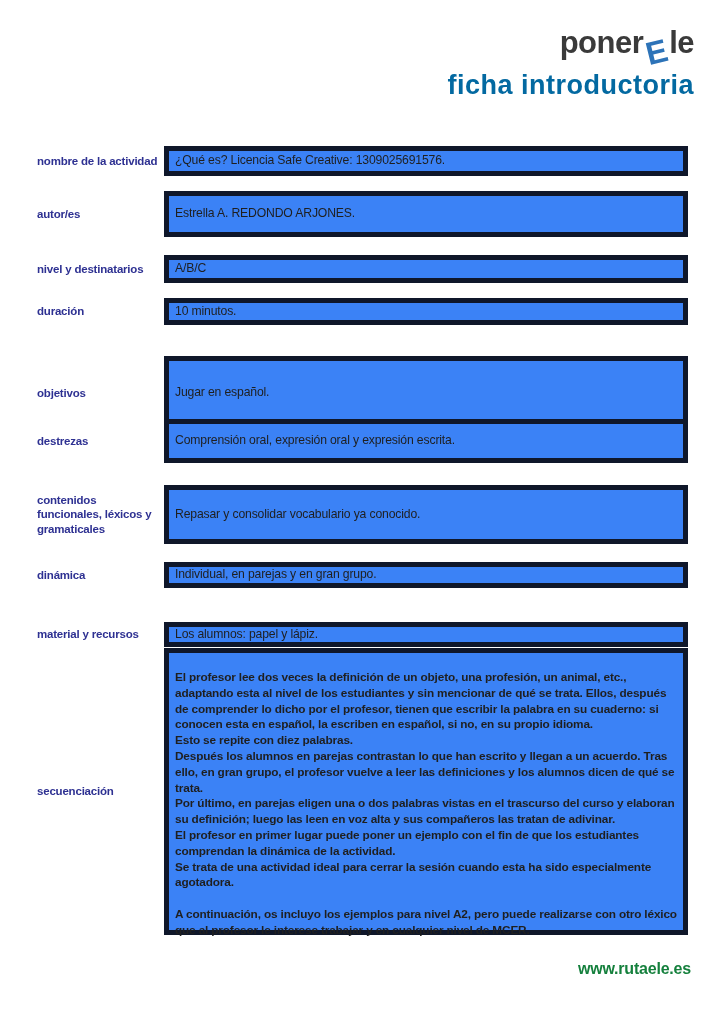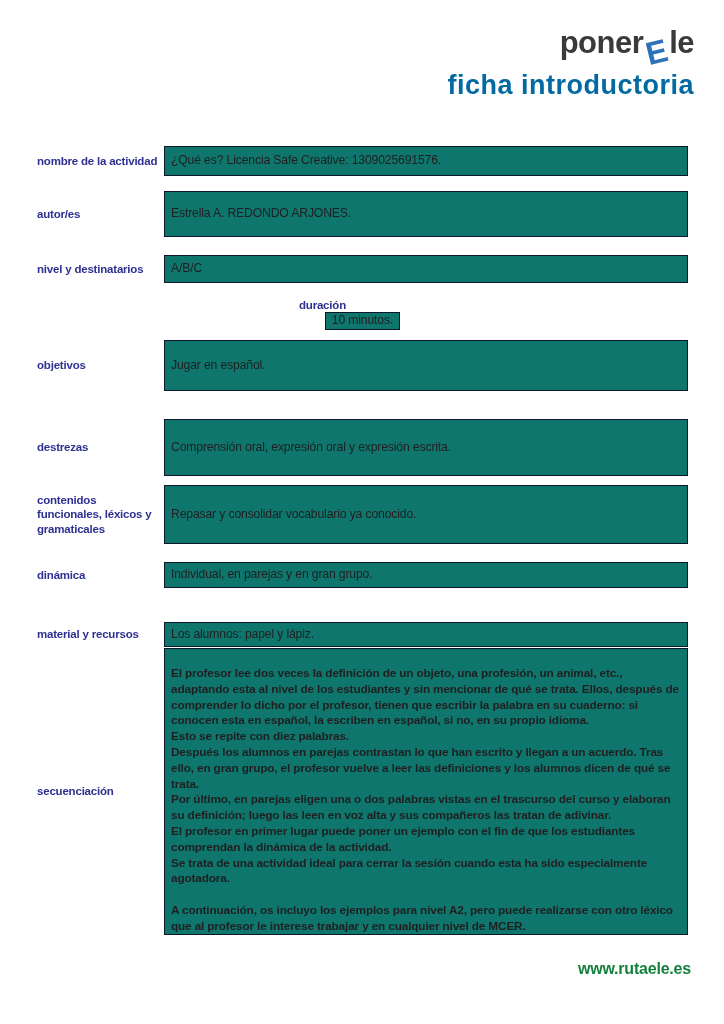--- a/index.html
+++ b/index.html
@@ -60,22 +60,22 @@
     font-size: 11.5px;
     font-weight: bold;
     color: #2e3192;
     letter-spacing: -0.2px;
     line-height: 1.25;
     white-space: pre-line;
   }
   .box {
     flex: 1;
     height: 100%;
-    border: 1px solid #0f172a;
-    background: #0f766e;
+    border: 5px solid #0f172a;
+    background: #3b82f6;
     box-sizing: border-box;
     display: flex;
     align-items: center;
     padding-left: 6px;
     padding-right: 6px;
   }
   .value {
     font-size: 12.2px;
     color: #1f1f1f;
     letter-spacing: -0.15px;
@@ -89,23 +89,23 @@
   .box-seq .value {
     font-size: 11.8px;
     line-height: 15.8px;
     font-weight: bold;
   }
 
   
   .row-1  { top: 146px; height: 30px; }
   .row-2  { top: 191px; height: 46px; }
   .row-3  { top: 255px; height: 28px; }
-  .row-4  { top: 298px; height: 27px; flex-direction: column; }
-  .row-5  { top: 340px; height: 51px; }
-  .row-6  { top: 419px; height: 57px; }
+  .row-4  { top: 298px; height: 27px; }
+  .row-5  { top: 356px; height: 74px; }
+  .row-6  { top: 419px; height: 44px; }
   .row-7  { top: 485px; height: 59px; }
   .row-8  { top: 562px; height: 26px; }
   .row-9  { top: 622px; height: 25px; }
   .row-10 { top: 648px; height: 287px; }
 
   
   .footer-link {
     position: absolute;
     top: 960px;
     right: 33px;

